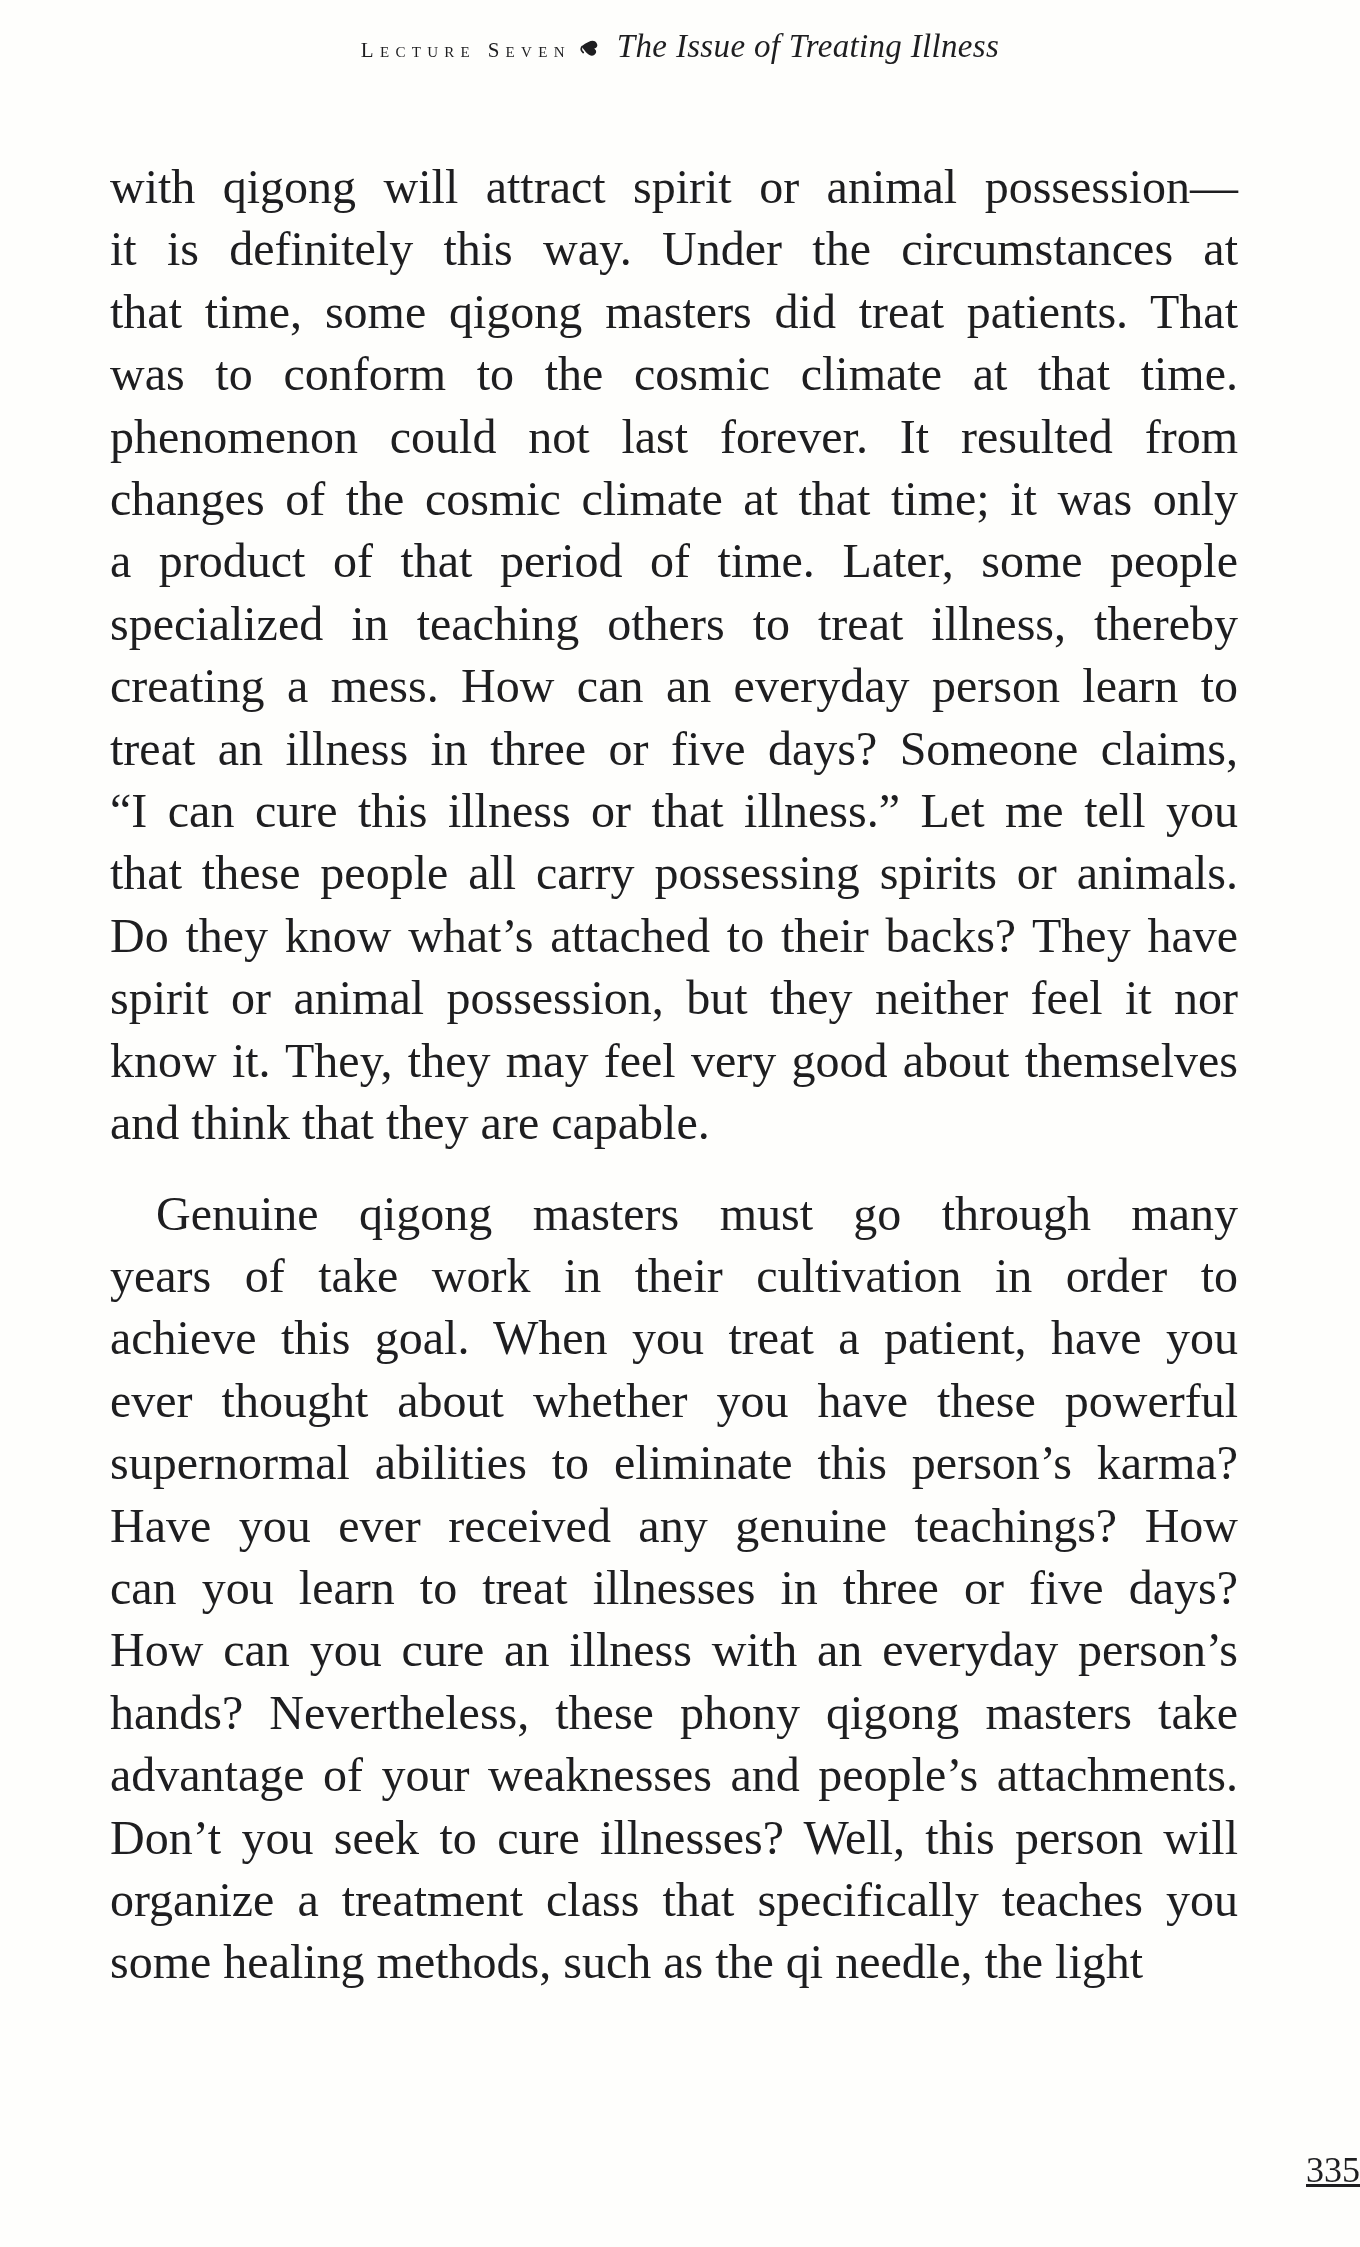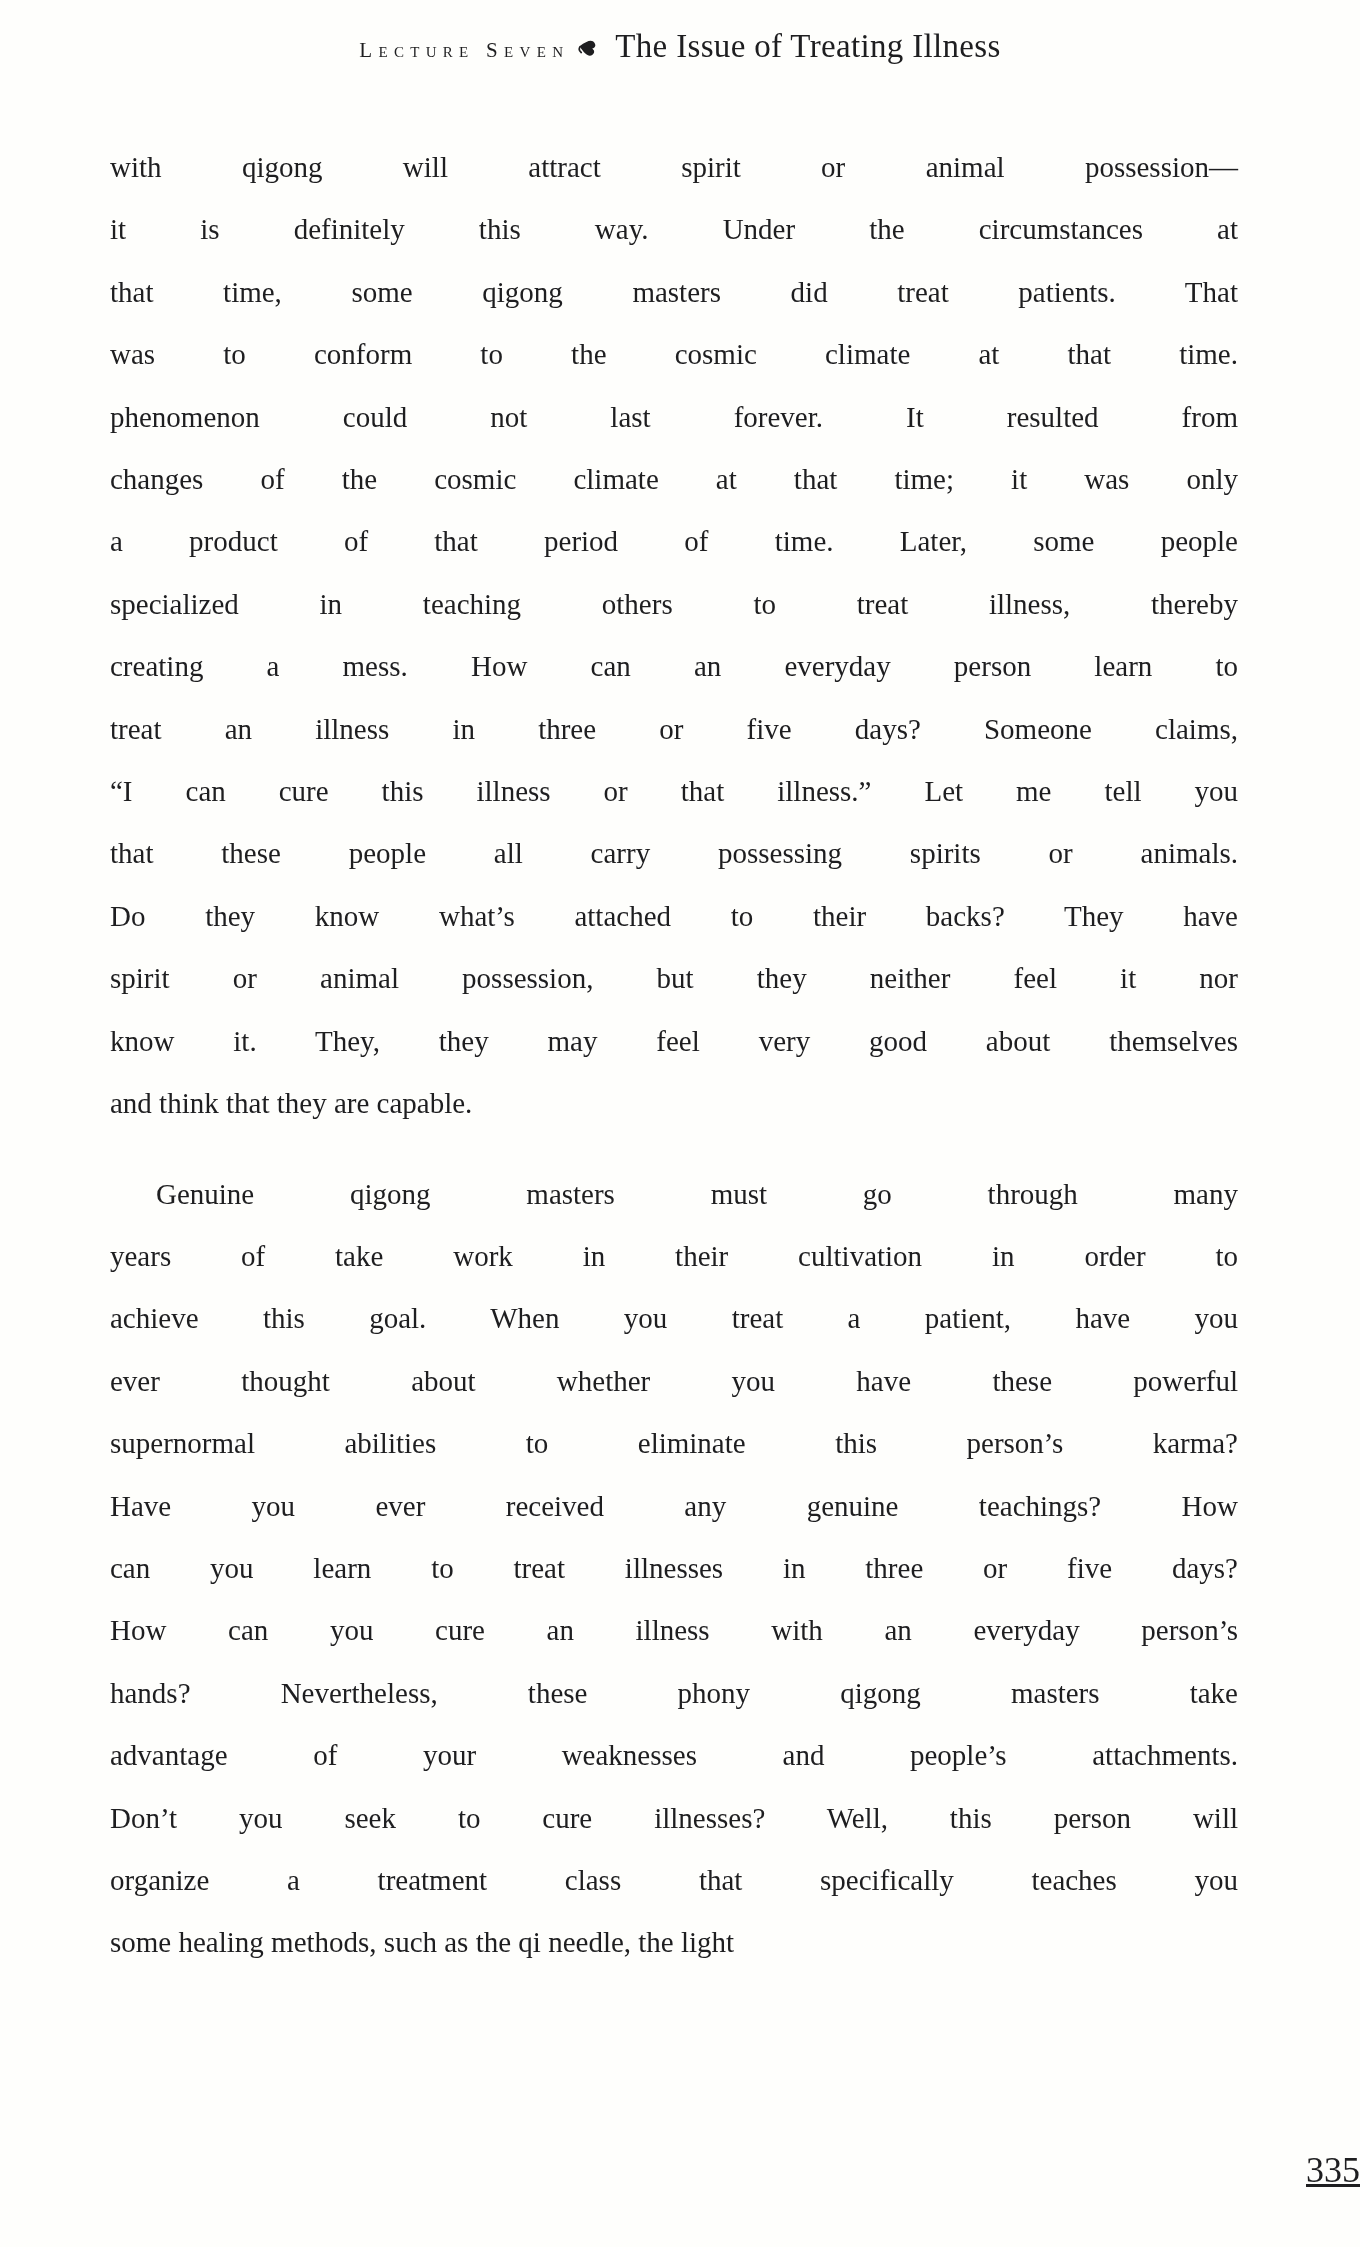--- a/index.html
+++ b/index.html
@@ -31,30 +31,31 @@
     font-size: 21px;
     letter-spacing: 0.30em;
   }
   .leaf-icon {
     display: inline-block;
     vertical-align: -4px;
     margin-left: 8px;
     margin-right: 14px;
   }
   .header-title {
+    font-style: italic;
     font-size: 33px;
     letter-spacing: 0.01em;
   }
   
   .body-text {
     position: absolute;
     left: 110px;
-    top: 136px;
+    top: 156px;
     width: 1128px;
-    font-size: 29px;
+    font-size: 48px;
     line-height: 62.4px;
     hyphens: none;
   }
   .paragraph + .paragraph {
     margin-top: 28px;
   }
   .line {
     text-align: justify;
     text-align-last: justify;
   }

